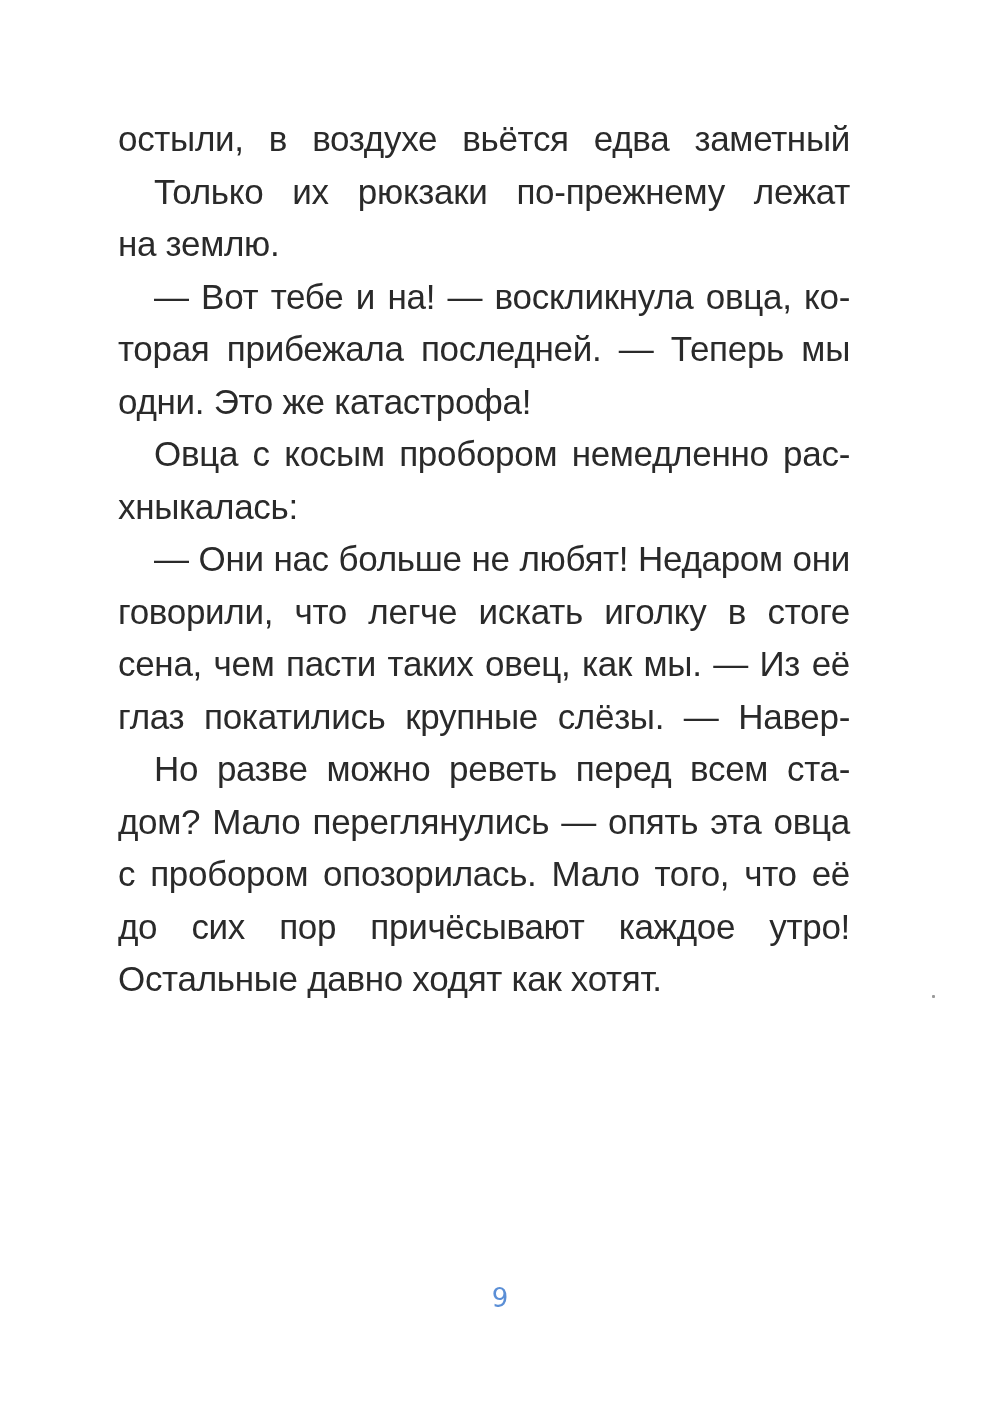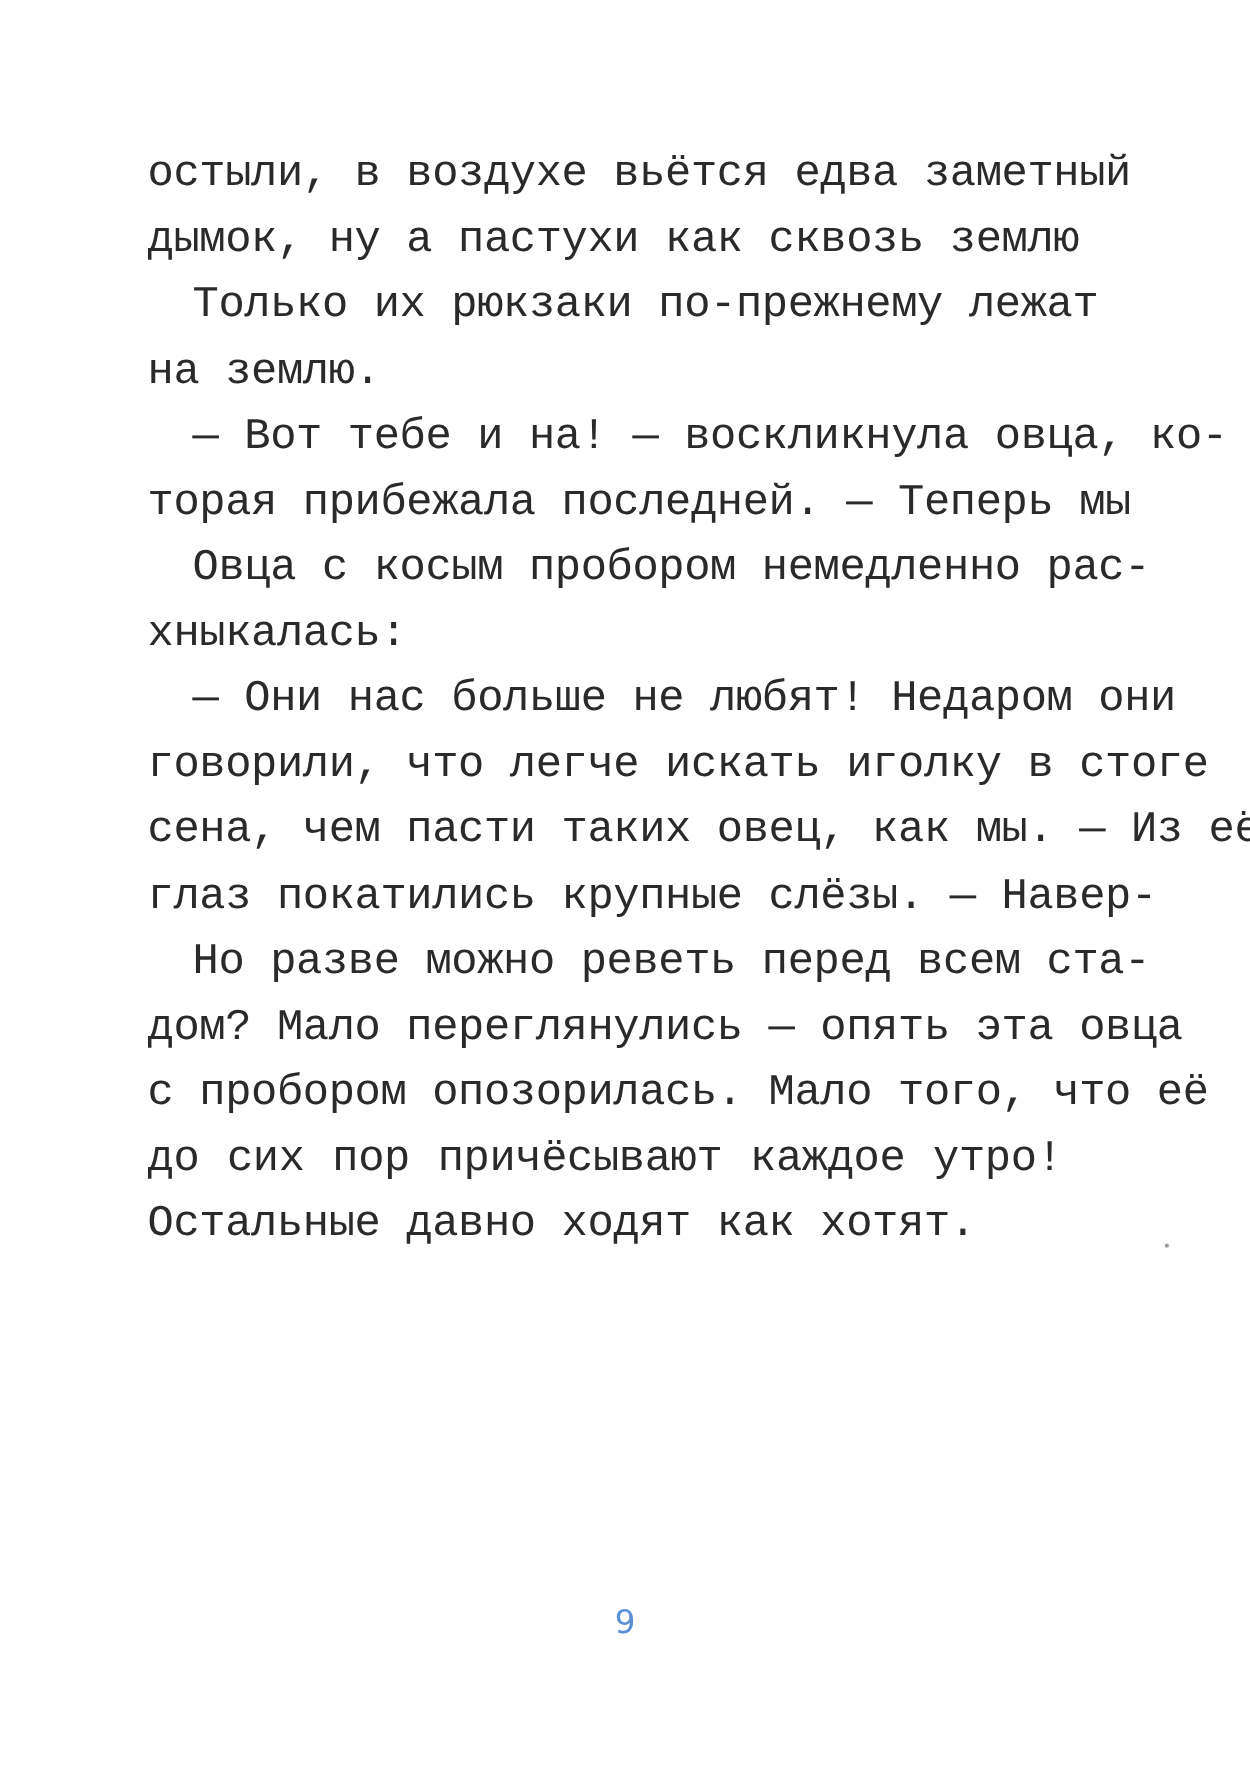--- a/index.html
+++ b/index.html
@@ -11,21 +11,21 @@
       width: 1000px;
       height: 1427px;
       position: relative;
       overflow: hidden;
     }
     .page {
       position: absolute;
       left: 118px;
       top: 113px;
       width: 732px;
-      font-family: Liberation Mono, monospace;
+      font-family: Liberation Sans, sans-serif;
       font-size: 35px;
       line-height: 52.5px;
       color: #2a2a2a;
       letter-spacing: -0.3px;
     }
     .line {
       display: block;
       height: 52.5px;
       white-space: nowrap;
       text-align: justify;
@@ -55,25 +55,25 @@
       height: 3px;
       background: #9a9a9a;
       border-radius: 1px;
     }
   </style>
 </head>
 <body>
 
 <div class="page">
   <span class="line">остыли, в воздухе вьётся едва заметный</span>
-  <span class="line">дымок, ну а пастухи как сквозь землю</span>
   <span class="line indent">Только их рюкзаки по-прежнему лежат</span>
   <span class="line last">на землю.</span>
   <span class="line indent">— Вот тебе и на! — воскликнула овца, ко-</span>
   <span class="line">торая прибежала последней. — Теперь мы</span>
+  <span class="line last">одни. Это же катастрофа!</span>
   <span class="line indent">Овца с косым пробором немедленно рас-</span>
   <span class="line last">хныкалась:</span>
   <span class="line indent">— Они нас больше не любят! Недаром они</span>
   <span class="line">говорили, что легче искать иголку в стоге</span>
   <span class="line">сена, чем пасти таких овец, как мы. — Из её</span>
   <span class="line">глаз покатились крупные слёзы. — Навер-</span>
   <span class="line indent">Но разве можно реветь перед всем ста-</span>
   <span class="line">дом? Мало переглянулись — опять эта овца</span>
   <span class="line">с пробором опозорилась. Мало того, что её</span>
   <span class="line">до сих пор причёсывают каждое утро!</span>

